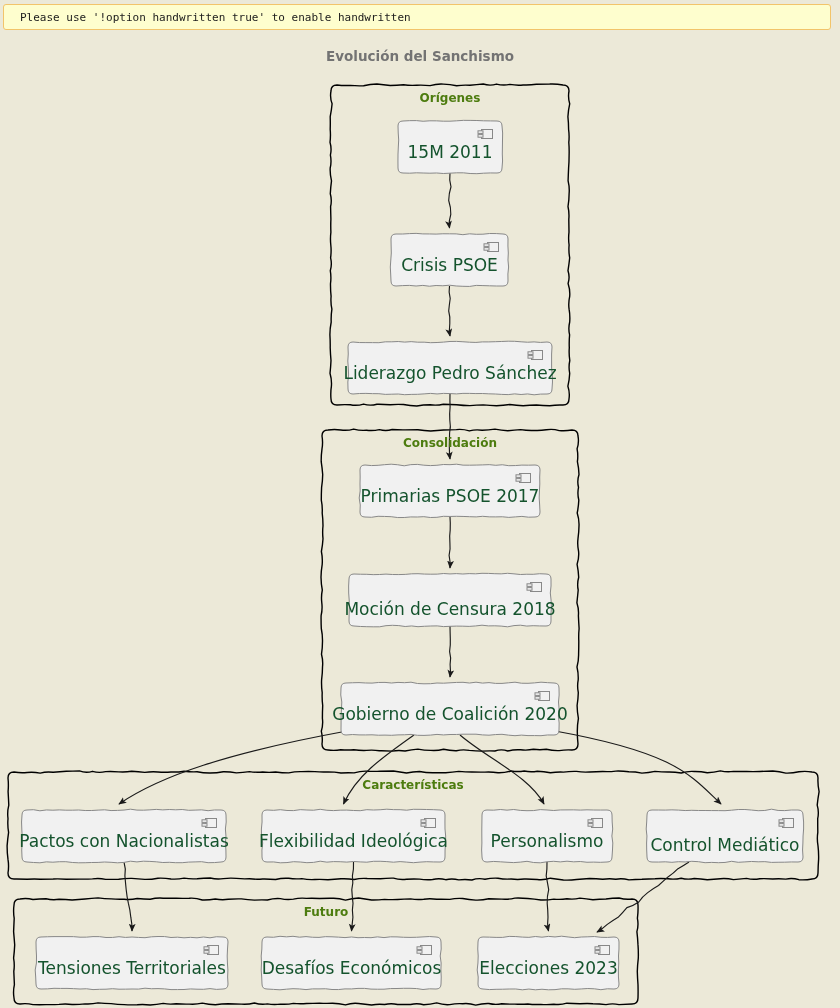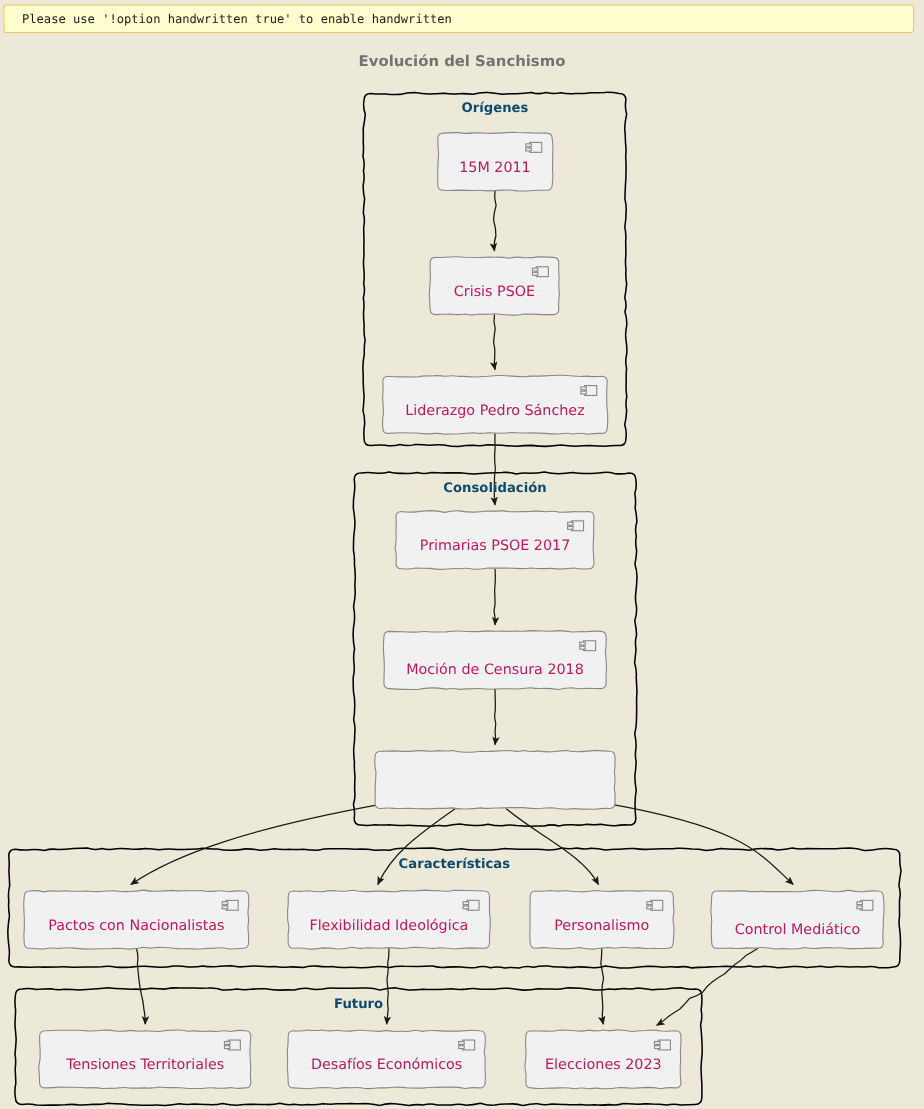--- a/index.html
+++ b/index.html
@@ -56,35 +56,35 @@
     position: absolute;
     box-sizing: border-box;
   }
   .pkg-title {
     position: absolute;
     left: 0;
     width: 100%;
     text-align: center;
     font-size: 12px;
     font-weight: bold;
-    color: #0c4a6e;
+    color: #4d7c0f;
     top: 6px;
     pointer-events: none;
   }
   .component {
     position: absolute;
     box-sizing: border-box;
     background: #F1F1F1;
     display: flex;
     align-items: center;
     justify-content: center;
   }
   .component-label {
-    font-size: 13px;
-    color: #be185d;
+    font-size: 17px;
+    color: #14532d;
     white-space: nowrap;
     padding-top: 10px;
     pointer-events: none;
   }
   .comp-icon {
     position: absolute;
     right: 8px;
     top: 7px;
     width: 17px;
     height: 12px;
@@ -194,20 +194,30 @@
     <div class="component" style="left: 349px; top: 574px; width: 202px; height: 60px; background: transparent;">
       <span class="component-label">Moción de Censura 2018</span>
       <span class="comp-icon">
         <svg width="17" height="12" viewBox="0 0 17 12">
           <rect x="4.5" y="1.5" width="11" height="9" fill="#F1F1F1" stroke="#888888" stroke-width="1"></rect>
           <rect x="1" y="2.8" width="5" height="2.6" fill="#F1F1F1" stroke="#888888" stroke-width="1"></rect>
           <rect x="1" y="6.6" width="5" height="2.6" fill="#F1F1F1" stroke="#888888" stroke-width="1"></rect>
         </svg>
       </span>
     </div>
+    <div class="component" style="left: 341px; top: 683px; width: 218px; height: 52px; background: transparent;">
+      <span class="component-label">Gobierno de Coalición 2020</span>
+      <span class="comp-icon">
+        <svg width="17" height="12" viewBox="0 0 17 12">
+          <rect x="4.5" y="1.5" width="11" height="9" fill="#F1F1F1" stroke="#888888" stroke-width="1"></rect>
+          <rect x="1" y="2.8" width="5" height="2.6" fill="#F1F1F1" stroke="#888888" stroke-width="1"></rect>
+          <rect x="1" y="6.6" width="5" height="2.6" fill="#F1F1F1" stroke="#888888" stroke-width="1"></rect>
+        </svg>
+      </span>
+    </div>
     <div class="pkg" style="left: 8px; top: 772px; width: 810px; height: 107px;">
       <div class="pkg-title">Características</div>
     </div>
     <div class="component" style="left: 22px; top: 810px; width: 204px; height: 52px; background: transparent;">
       <span class="component-label">Pactos con Nacionalistas</span>
       <span class="comp-icon">
         <svg width="17" height="12" viewBox="0 0 17 12">
           <rect x="4.5" y="1.5" width="11" height="9" fill="#F1F1F1" stroke="#888888" stroke-width="1"></rect>
           <rect x="1" y="2.8" width="5" height="2.6" fill="#F1F1F1" stroke="#888888" stroke-width="1"></rect>
           <rect x="1" y="6.6" width="5" height="2.6" fill="#F1F1F1" stroke="#888888" stroke-width="1"></rect>

